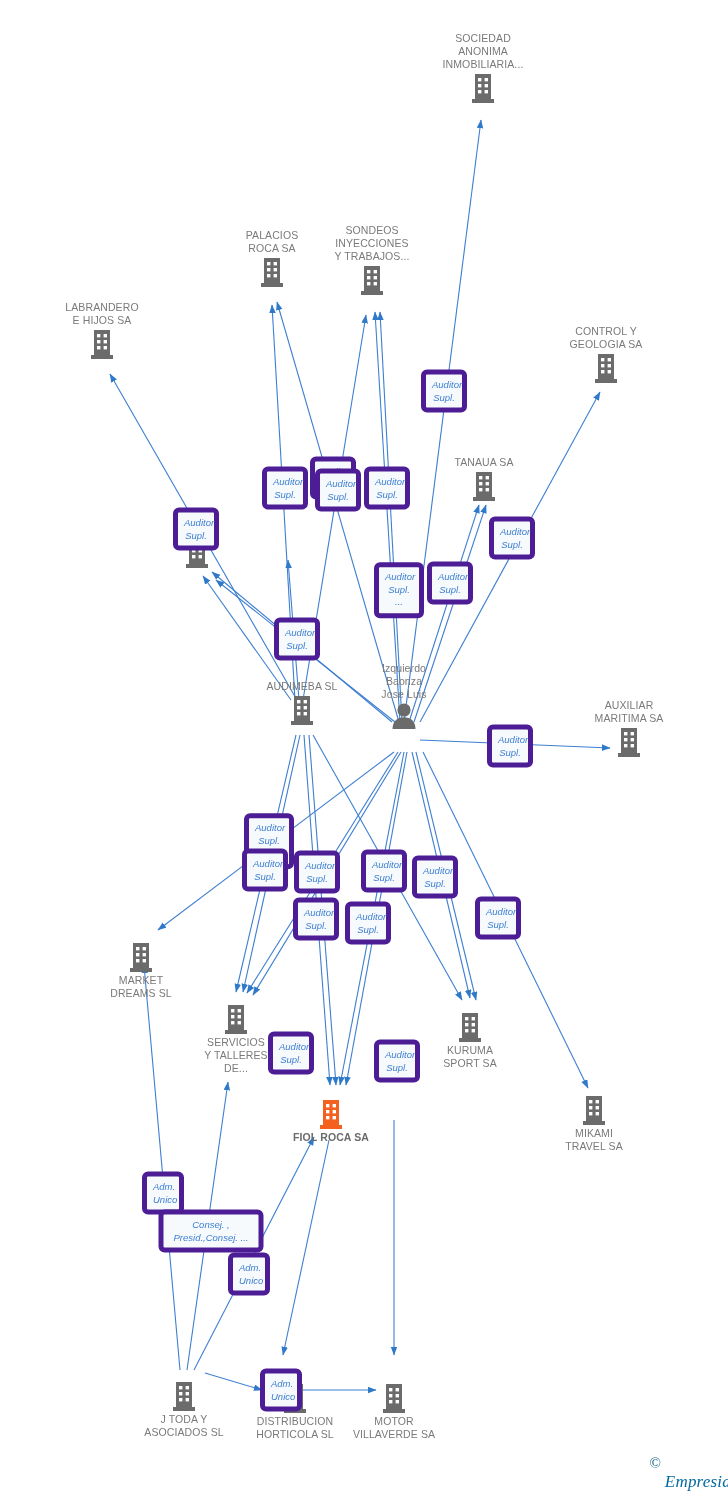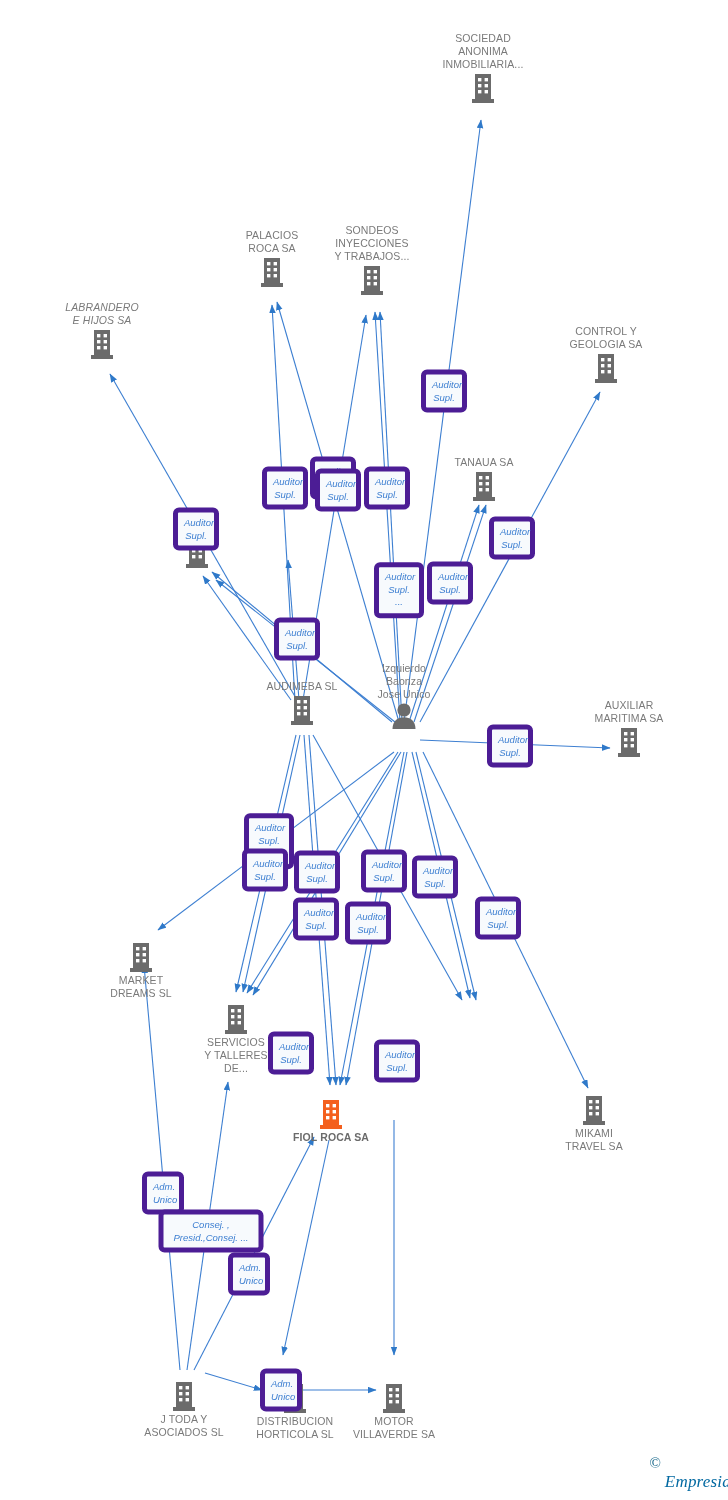--- a/index.html
+++ b/index.html
@@ -187,21 +187,21 @@
         <rect x="8" y="6" width="3.4" height="3.4"></rect>
           <rect x="14.6" y="6" width="3.4" height="3.4"></rect>
         <rect x="8" y="12" width="3.4" height="3.4"></rect>
           <rect x="14.6" y="12" width="3.4" height="3.4"></rect>
         <rect x="8" y="18" width="3.4" height="3.4"></rect>
           <rect x="14.6" y="18" width="3.4" height="3.4"></rect>
       </g>
     </svg>
   </div>
 
-  <div class="node above" style="left:102px; top:301px;font-style:italic;">
+  <div class="node above" style="left:102px; top:301px;">
     <div class="node-label">LABRANDERO
 E HIJOS SA</div>
     <svg class="node-icon" width="26" height="32" viewBox="0 0 26 32">
       <rect x="5" y="2" width="16" height="26" fill="#6b6b6b"></rect>
       <rect x="2" y="27" width="22" height="4" fill="#6b6b6b"></rect>
       <g fill="#ffffff">
         <rect x="8" y="6" width="3.4" height="3.4"></rect>
           <rect x="14.6" y="6" width="3.4" height="3.4"></rect>
         <rect x="8" y="12" width="3.4" height="3.4"></rect>
           <rect x="14.6" y="12" width="3.4" height="3.4"></rect>
@@ -272,21 +272,21 @@
           <rect x="14.6" y="12" width="3.4" height="3.4"></rect>
         <rect x="8" y="18" width="3.4" height="3.4"></rect>
           <rect x="14.6" y="18" width="3.4" height="3.4"></rect>
       </g>
     </svg>
   </div>
 
   <div class="node above" style="left:404px; top:662px;">
     <div class="node-label">Izquierdo
 Baonza
-Jose Unico</div>
+Jose Luis</div>
     <svg class="node-icon" width="30" height="28" viewBox="0 0 30 28">
       <circle cx="15" cy="8" r="6.6" fill="#6b6b6b"></circle>
       <path d="M3.5,27 C3.5,18.8 8.8,15.2 15,15.2 C21.2,15.2 26.5,18.8 26.5,27 Z" fill="#6b6b6b"></path>
     </svg>
   </div>
 
   <div class="node above" style="left:629px; top:699px;">
     <div class="node-label">AUXILIAR
 MARITIMA SA</div>
     <svg class="node-icon" width="26" height="32" viewBox="0 0 26 32">
@@ -331,20 +331,36 @@
           <rect x="14.6" y="12" width="3.4" height="3.4"></rect>
         <rect x="8" y="18" width="3.4" height="3.4"></rect>
           <rect x="14.6" y="18" width="3.4" height="3.4"></rect>
       </g>
     </svg>
     <div class="node-label">SERVICIOS
 Y TALLERES
 DE...</div>
   </div>
 
+  <div class="node below" style="left:470px; top:1011px;">
+    <svg class="node-icon" width="26" height="32" viewBox="0 0 26 32">
+      <rect x="5" y="2" width="16" height="26" fill="#6b6b6b"></rect>
+      <rect x="2" y="27" width="22" height="4" fill="#6b6b6b"></rect>
+      <g fill="#ffffff">
+        <rect x="8" y="6" width="3.4" height="3.4"></rect>
+          <rect x="14.6" y="6" width="3.4" height="3.4"></rect>
+        <rect x="8" y="12" width="3.4" height="3.4"></rect>
+          <rect x="14.6" y="12" width="3.4" height="3.4"></rect>
+        <rect x="8" y="18" width="3.4" height="3.4"></rect>
+          <rect x="14.6" y="18" width="3.4" height="3.4"></rect>
+      </g>
+    </svg>
+    <div class="node-label">KURUMA
+SPORT SA</div>
+  </div>
 
   <div class="node below" style="left:594px; top:1094px;">
     <svg class="node-icon" width="26" height="32" viewBox="0 0 26 32">
       <rect x="5" y="2" width="16" height="26" fill="#6b6b6b"></rect>
       <rect x="2" y="27" width="22" height="4" fill="#6b6b6b"></rect>
       <g fill="#ffffff">
         <rect x="8" y="6" width="3.4" height="3.4"></rect>
           <rect x="14.6" y="6" width="3.4" height="3.4"></rect>
         <rect x="8" y="12" width="3.4" height="3.4"></rect>
           <rect x="14.6" y="12" width="3.4" height="3.4"></rect>

